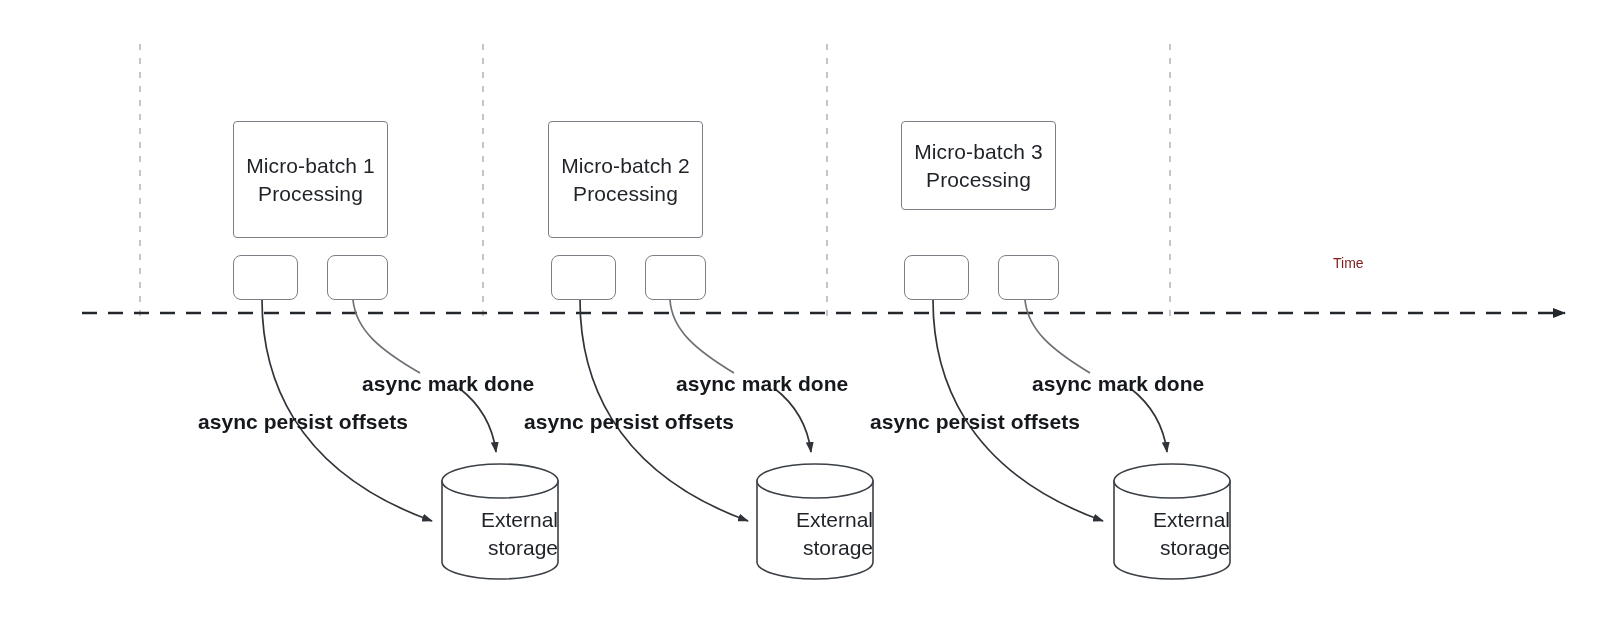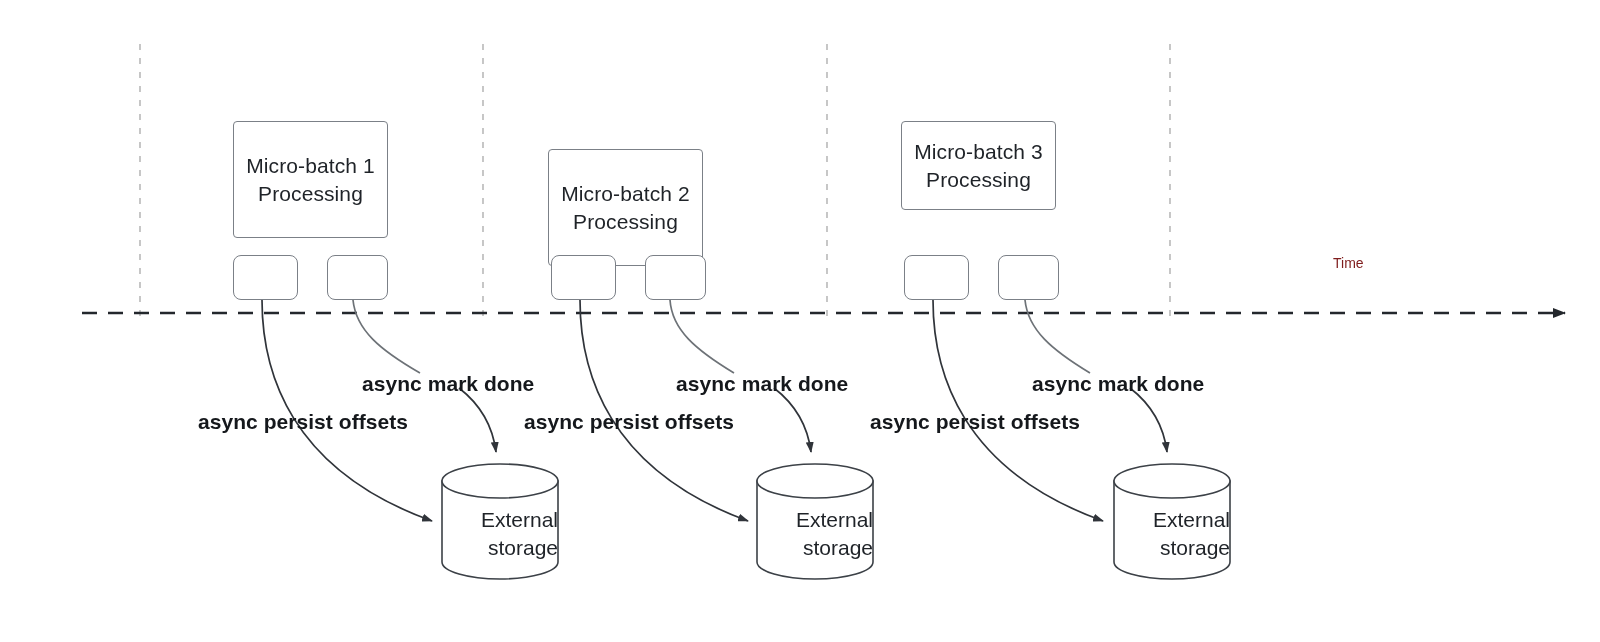--- a/index.html
+++ b/index.html
@@ -138,21 +138,21 @@
   </div>
   <div class="mini-box" style="left:233px; top:255px; width:65px; height:45px;"></div>
   <div class="mini-box" style="left:327px; top:255px; width:61px; height:45px;"></div>
   <div class="edge-label" style="left:198px; top:410px;">async persist offsets</div>
   <div class="edge-label" style="left:362px; top:372px;">async mark done</div>
   <div class="store-label" style="left:442px; top:506px; width:116px;">
     <span>External</span>
     <span class="line2">storage</span>
   </div>
 
-  <div class="node-box" style="left:548px; top:121px; width:155px; height:117px;margin-top:28px;">
+  <div class="node-box" style="left:548px; top:121px; width:155px; height:117px;">
     <span>Micro-batch 2</span>
     <span class="line2">Processing</span>
   </div>
   <div class="mini-box" style="left:551px; top:255px; width:65px; height:45px;"></div>
   <div class="mini-box" style="left:645px; top:255px; width:61px; height:45px;"></div>
   <div class="edge-label" style="left:524px; top:410px;">async persist offsets</div>
   <div class="edge-label" style="left:676px; top:372px;">async mark done</div>
   <div class="store-label" style="left:757px; top:506px; width:116px;">
     <span>External</span>
     <span class="line2">storage</span>

